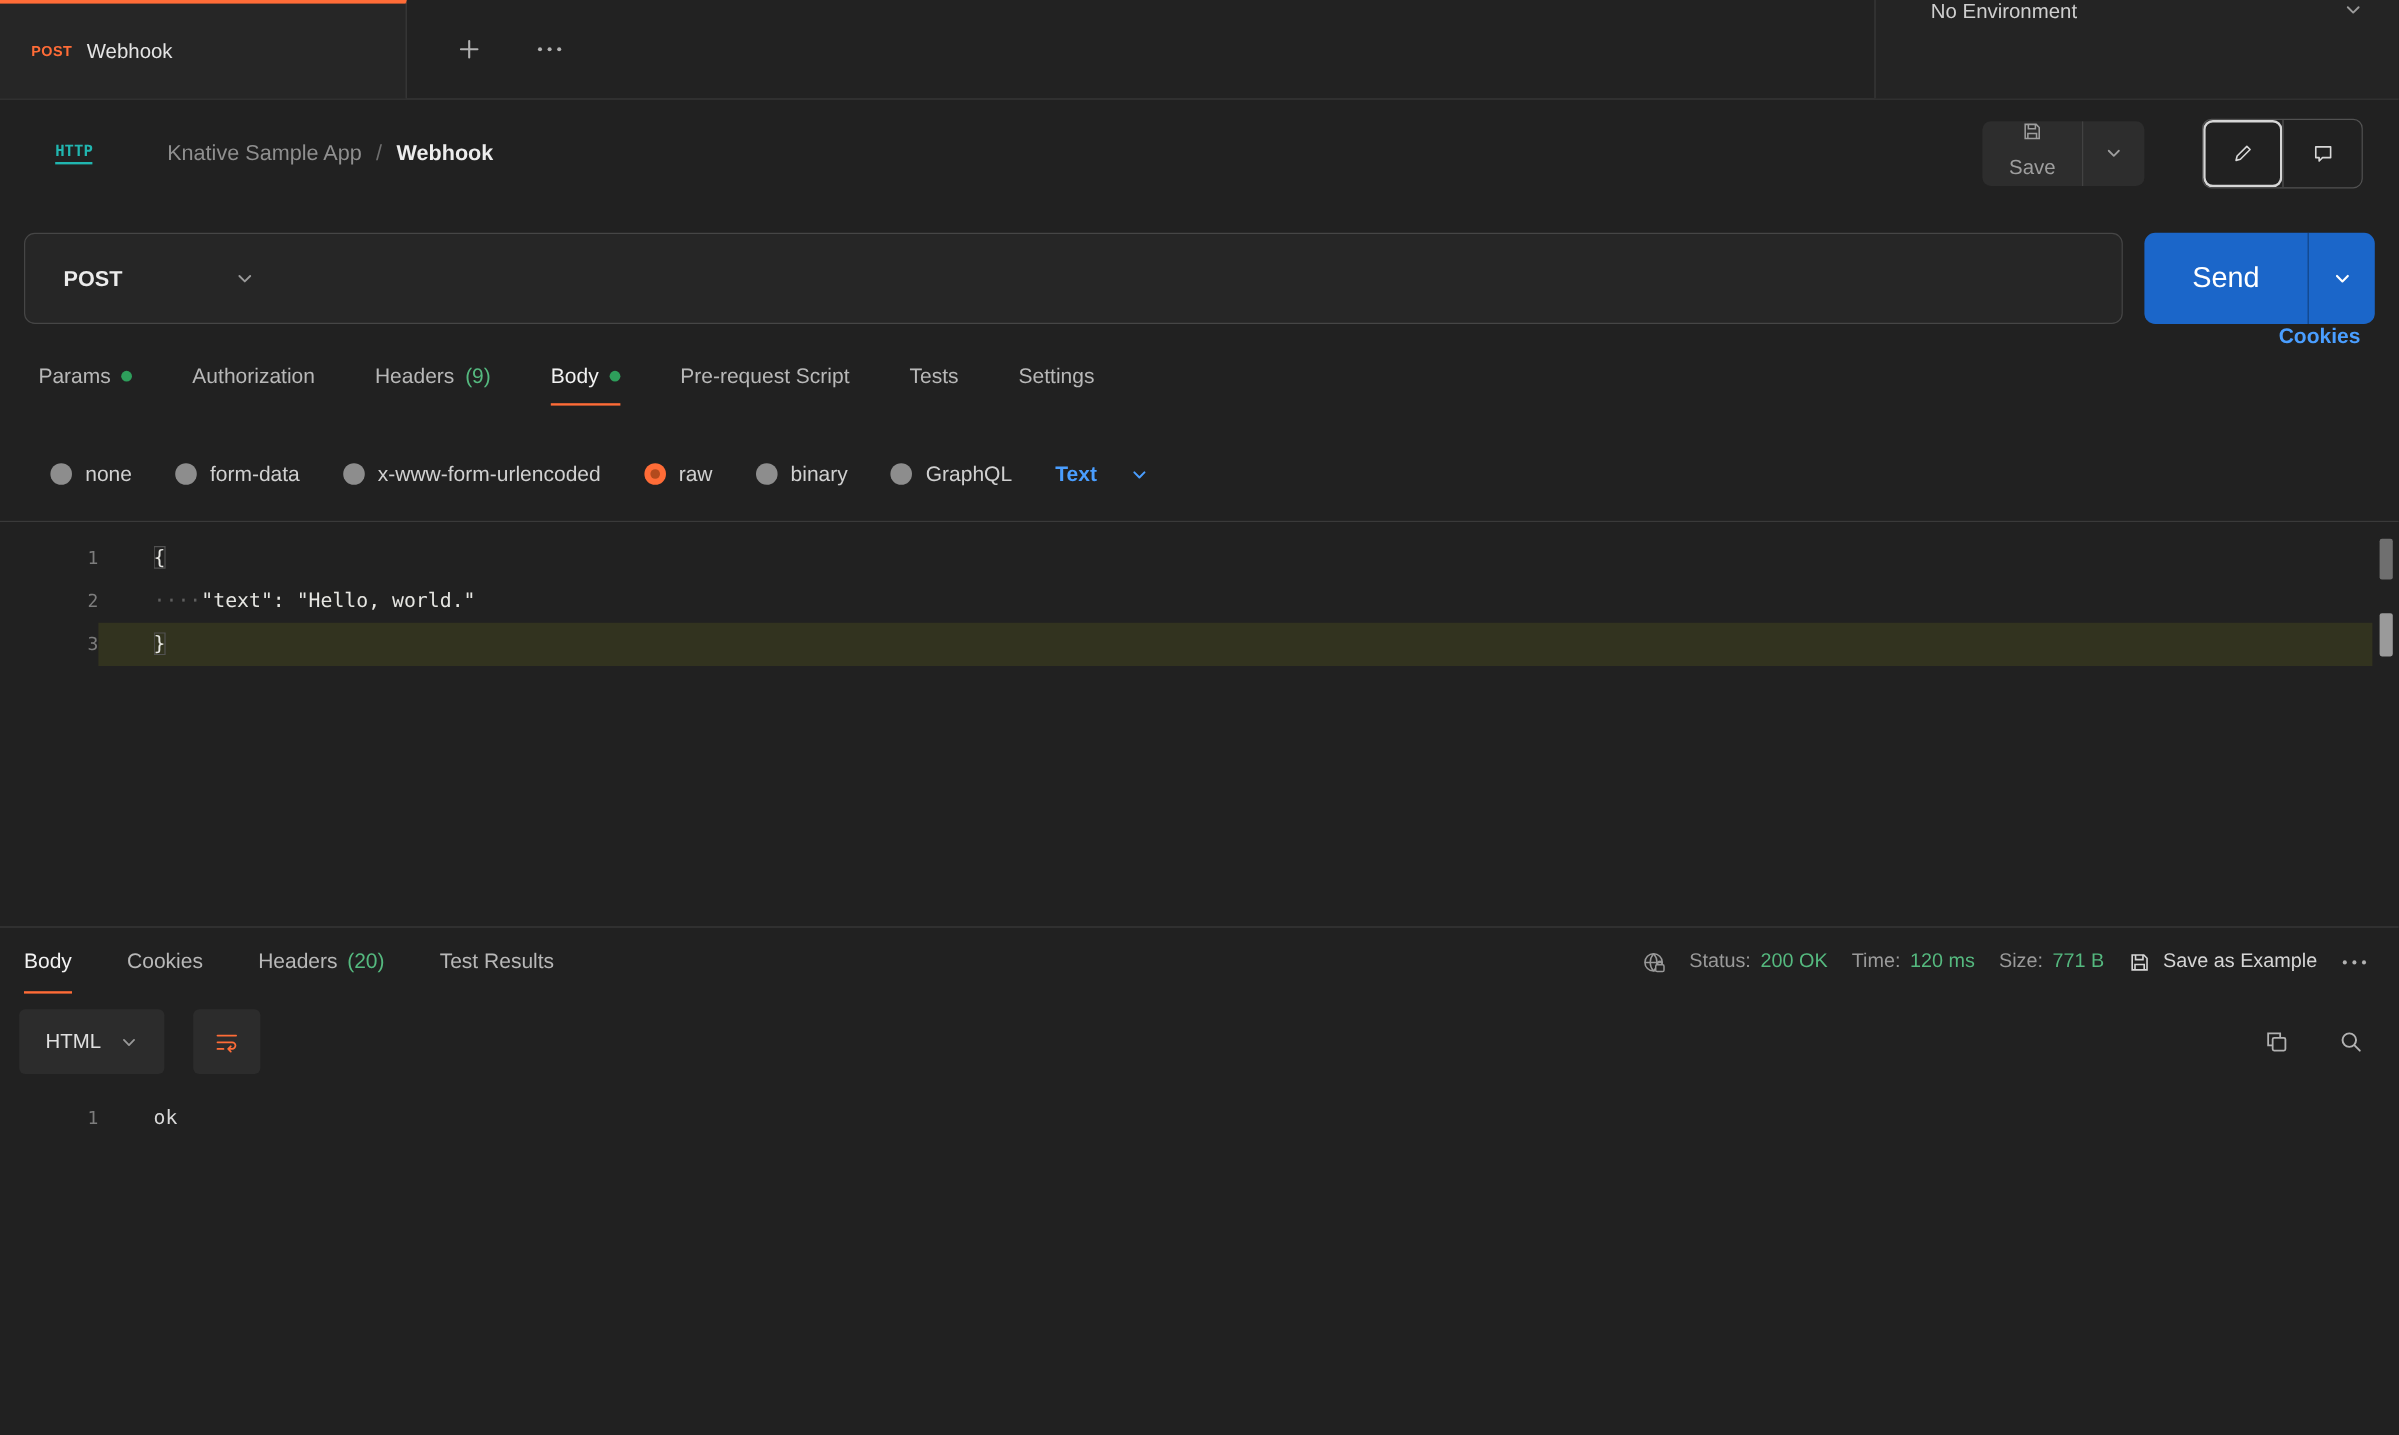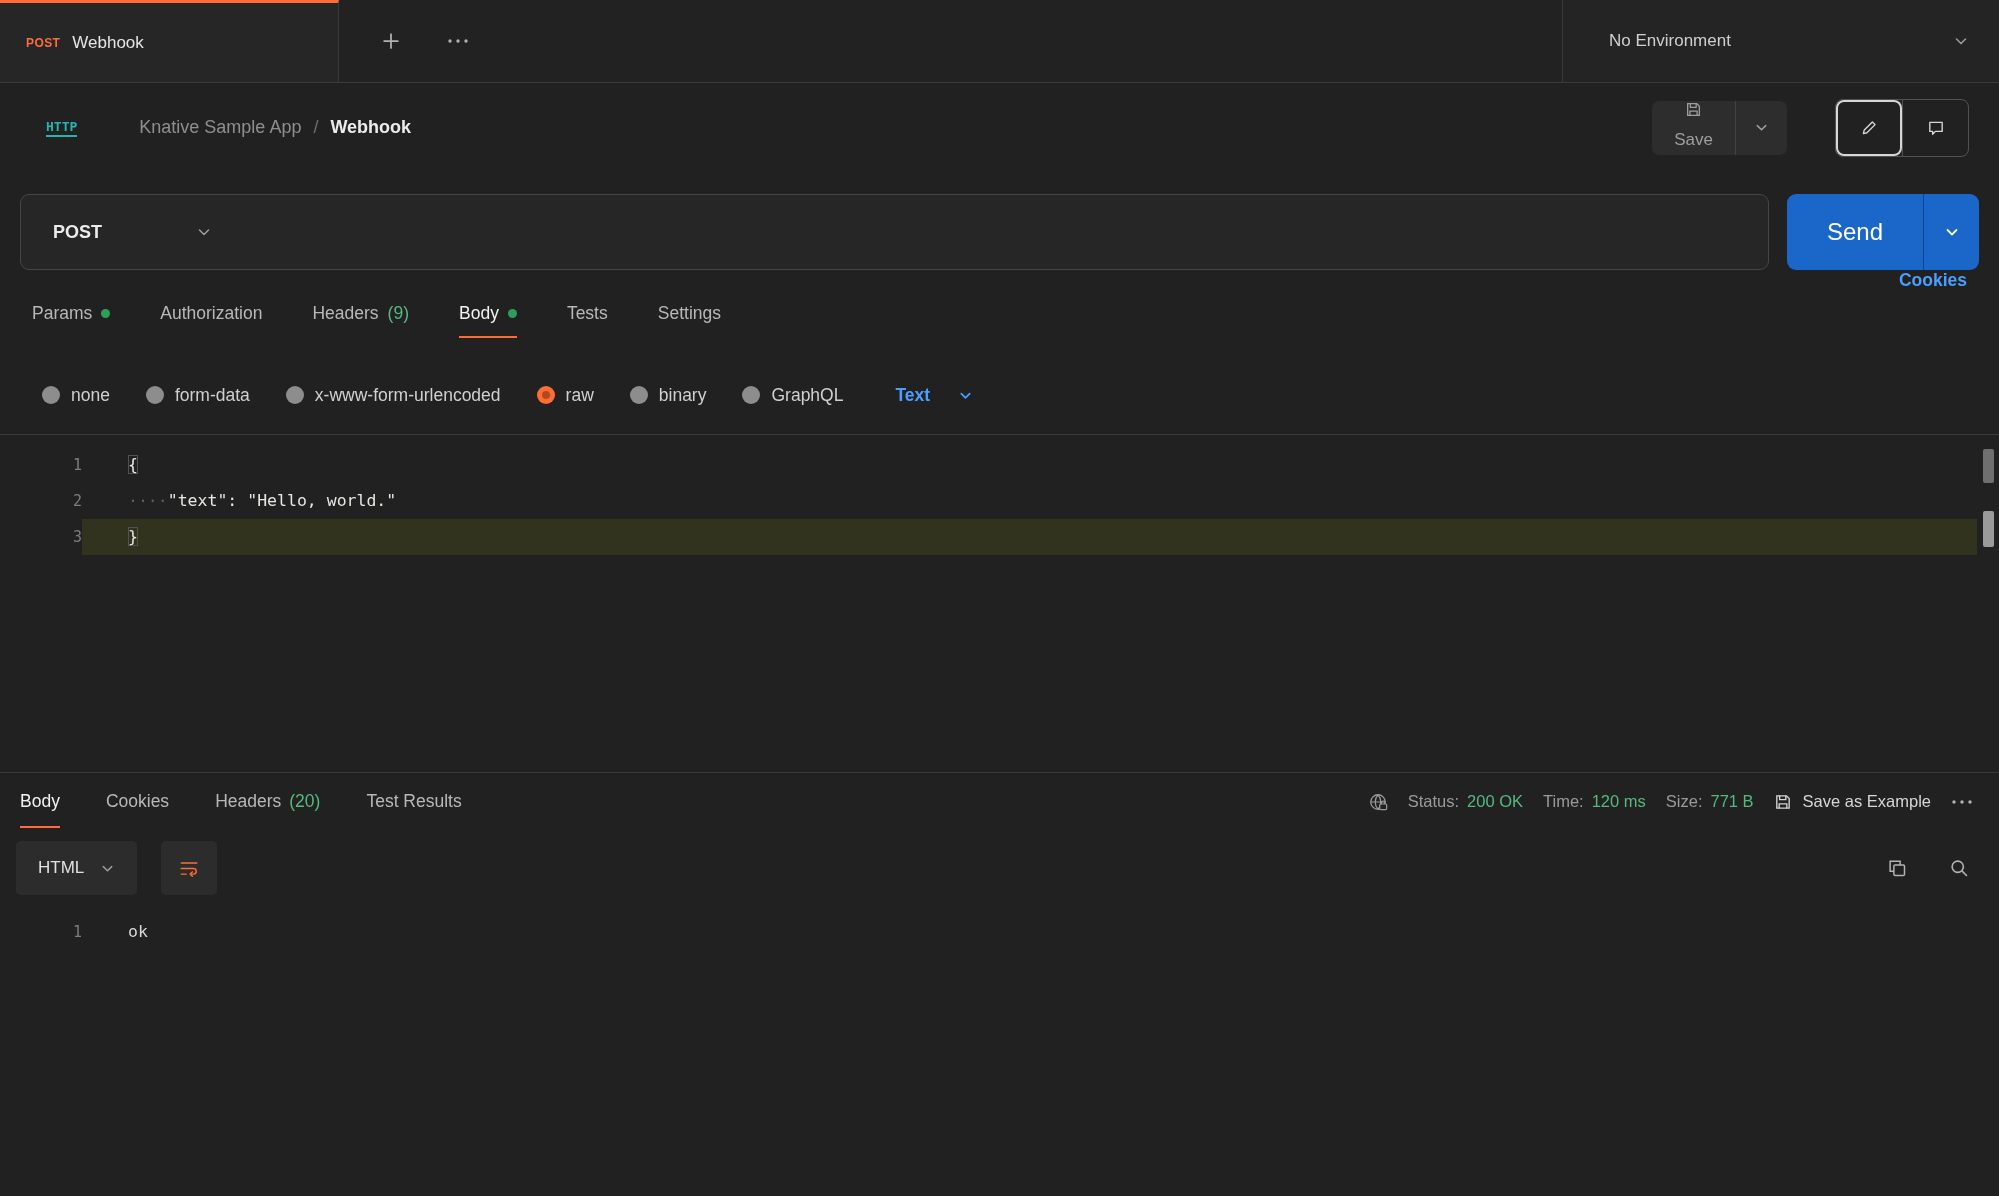--- a/index.html
+++ b/index.html
@@ -18,21 +18,21 @@
   .req-tab-item {
     width:339px; background:#262626; border-top:3px solid #ff6c37; border-right:1px solid #3a3a3a;
     display:flex; align-items:center; gap:12px; padding:0 26px; cursor:pointer;
   }
   .tab-method { color:#ff6c37; font-size:12px; font-weight:700; letter-spacing:.4px; }
   .tab-title { color:#e4e4e4; font-size:17px; }
   .tab-actions { display:flex; align-items:center; gap:46px; padding-left:42px; color:#b2b2b2; }
   .icon-btn { background:none; border:none; color:#b2b2b2; cursor:pointer; display:flex; align-items:center; justify-content:center; }
   .env-selector {
     margin-left:auto; width:437px; border-left:1px solid #3a3a3a; background:#242424;
-    display:flex; align-items:center; justify-content:space-between; padding:0 30px 0 46px; cursor:pointer;
+    display:flex; align-items:flex-start; justify-content:space-between; padding:0 30px 0 46px; cursor:pointer;
   }
   .env-label { color:#cfcfcf; font-size:17px; }
 
   
   .req-header { height:89px; display:flex; align-items:center; padding:0 30px 0 46px; }
   .http-badge {
     color:#21b6b0; font-family:"DejaVu Sans Mono", monospace; font-weight:700; font-size:13px;
     border-bottom:2px solid #21b6b0; padding-bottom:1px; margin-right:20px;
   }
   .breadcrumb { display:flex; align-items:center; gap:12px; font-size:18px;margin-left:42px; }
@@ -69,21 +69,21 @@
   .dot { width:9px; height:9px; border-radius:50%; background:#2e9e5b; }
   .count { color:#55b97f; }
   .cookies-link { margin-left:auto; color:#4a9eff; font-size:17.5px; font-weight:600; cursor:pointer; }
 
   
   .body-type-row { display:flex; align-items:center; gap:36px; padding:0 42px; height:78px; font-size:17.5px; color:#d0d0d0; }
   .radio-opt { display:flex; align-items:center; gap:11px; cursor:pointer; }
   .radio { width:18px; height:18px; border-radius:50%; background:#8d8d8d; position:relative; flex:none; }
   .radio.selected { background:#ff6c37; }
   .radio.selected::after { content:""; position:absolute; inset:5px; border-radius:50%; background:#b34a1d; }
-  .format-dd { display:flex; align-items:center; gap:28px; margin-left:16px; color:#4a9eff; font-weight:600; cursor:pointer; }
+  .format-dd { display:flex; align-items:center; gap:28px; margin-left:0; color:#4a9eff; font-weight:600; cursor:pointer; }
 
   
   .editor { height:338px; border-top:1px solid #3a3a3a; position:relative; font-family:"DejaVu Sans Mono", monospace; font-size:16.5px; padding-top:12px; }
   .code-line { display:flex; height:36px; line-height:36px; }
   .ln { width:82px; text-align:right; color:#7d7d7d; font-size:15px; flex:none; }
   .line-body { flex:1; padding-left:46px; white-space:pre; margin-right:22px; }
   .code-line.active .line-body { background:#32331f; }
   .indent-dots { color:#5f5f5f; }
   .code-text { color:#e6e6e2; }
   .bracket { box-shadow:inset 0 0 0 1px #525252; }
@@ -239,20 +239,23 @@
     </div>
     <div class="rtab">
       <span>Headers</span>
       <span class="count">(9)</span>
     </div>
     <div class="rtab active">
       <span>Body</span>
       <span class="dot"></span>
     </div>
     <div class="rtab">
+      <span>Pre-request Script</span>
+    </div>
+    <div class="rtab">
       <span>Tests</span>
     </div>
     <div class="rtab">
       <span>Settings</span>
     </div>
     <span class="cookies-link">Cookies</span>
   </div>
 
   <div class="body-type-row">
     <div class="radio-opt">

